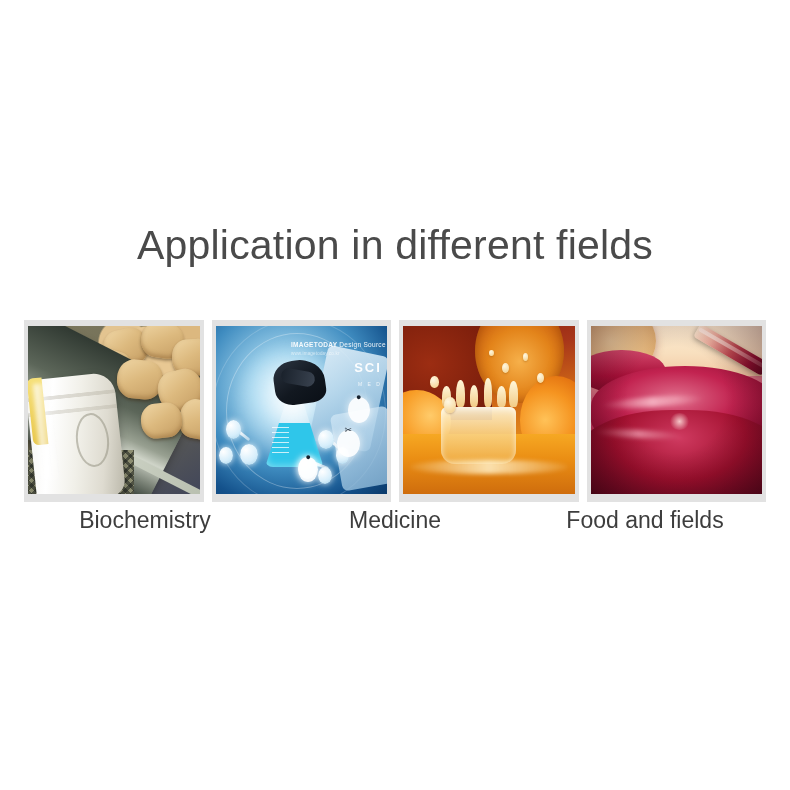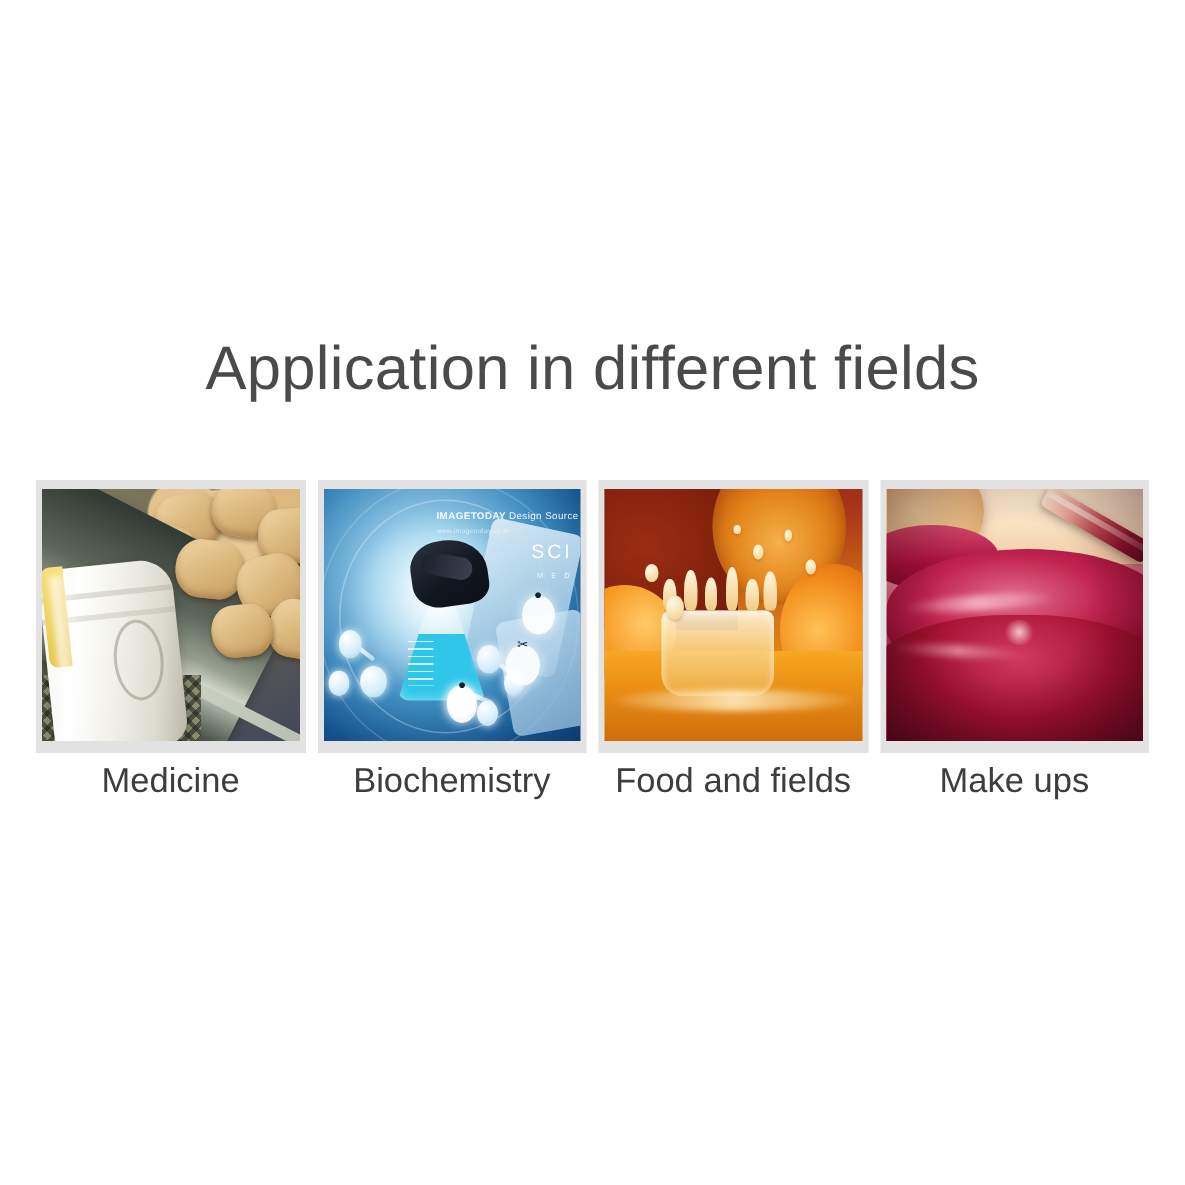--- a/index.html
+++ b/index.html
@@ -267,21 +267,21 @@
   .t2 .wm-sub {
     left: 44%; top: 15%;
     font-size: 4.5px;
     color: rgba(255,255,255,.6);
     white-space: nowrap;
     letter-spacing: .2px;
   }
   .t2 .wm-big {
     right: 3%; top: 20%;
     font-size: 13px;
-    font-weight: 400;
+    font-weight: 700;
     letter-spacing: 2px;
     color: rgba(255,255,255,.95);
   }
   .t2 .wm-small {
     right: 3%; top: 33%;
     font-size: 5px;
     letter-spacing: 2px;
     color: rgba(255,255,255,.8);
   }
 
@@ -520,19 +520,18 @@
         <div class="pipette"></div>
         <div class="pipette-hl"></div>
         <div class="tip-glow"></div>
         <div class="vignette"></div>
       </div>
     </div>
 
   </div>
 
   <div class="labels">
+    <div class="label">Biochemistry</div>
     <div class="label">Medicine</div>
-    <div class="label">Biochemistry</div>
     <div class="label">Food and fields</div>
-    <div class="label">Make ups</div>
   </div>
 
 </div>
 
 </body></html>

